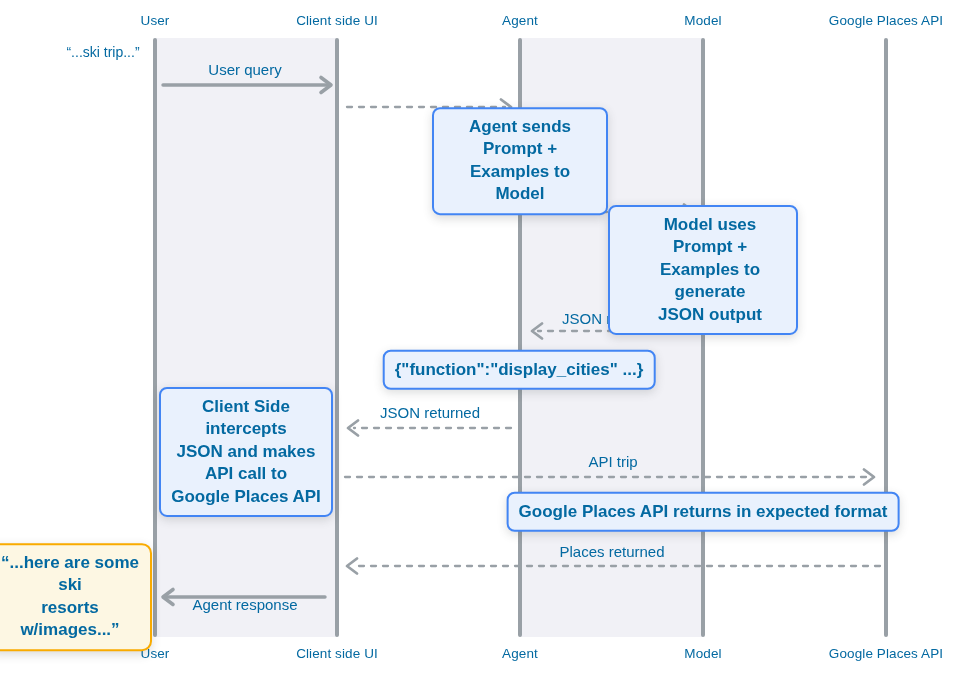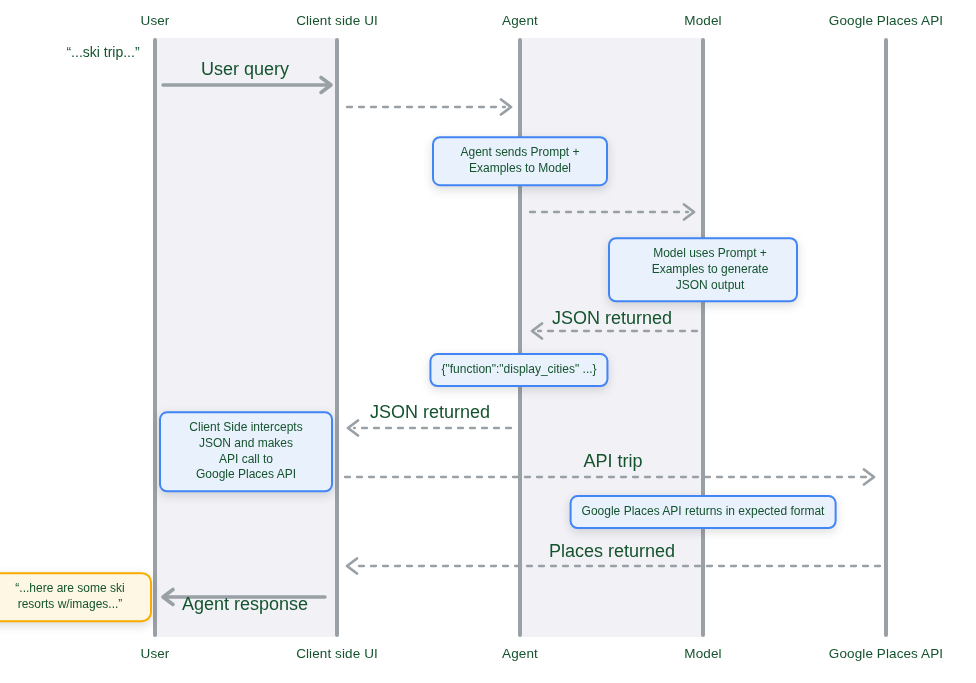--- a/index.html
+++ b/index.html
@@ -1,36 +1,36 @@
 <!DOCTYPE html>
 <html><head>
 <meta charset="utf-8">
 <style>
   html,body{margin:0;padding:0;background:#ffffff;}
   #stage{
     position:relative;width:976px;height:683px;background:#ffffff;
-    font-family:"Liberation Sans",sans-serif;color:#14532d;overflow:hidden;
+    font-family:"Liberation Sans",sans-serif;color:#0369a1;overflow:hidden;
   }
   .band{position:absolute;background:#f1f1f6;}
   .lifeline{position:absolute;width:4px;border-radius:2px;background:#99a0a6;}
   .actor-label{
     position:absolute;transform:translateX(-50%);
     font-size:13.5px;font-weight:500;white-space:nowrap;letter-spacing:.1px;
   }
   .msg-label{
     position:absolute;transform:translate(-50%,-50%);
-    font-size:18px;font-weight:500;white-space:nowrap;text-align:right;
+    font-size:15px;font-weight:500;white-space:nowrap;text-align:right;
   }
   .annotation{
     position:absolute;transform:translate(-50%,-50%);
     font-size:14px;font-weight:500;white-space:nowrap;
   }
   .note{
     position:absolute;transform:translate(-50%,-50%);
-    font-size:12px;font-weight:400;text-align:center;line-height:1.32;
+    font-size:17px;font-weight:700;text-align:center;line-height:1.32;
     border-radius:8px;padding:7px 10px;white-space:pre-line;
     box-shadow:0 3px 10px rgba(60,64,67,.18);
   }
   .note-blue{border:2px solid #4285f4;background:#e9f1fd;}
   .note-yellow{border:2.5px solid #f9ab00;background:#fdf7e3;border-radius:10px;}
   .note-nowrap{white-space:nowrap;}
   svg.msg{position:absolute;overflow:visible;}
 </style>
 </head>
 <body>

